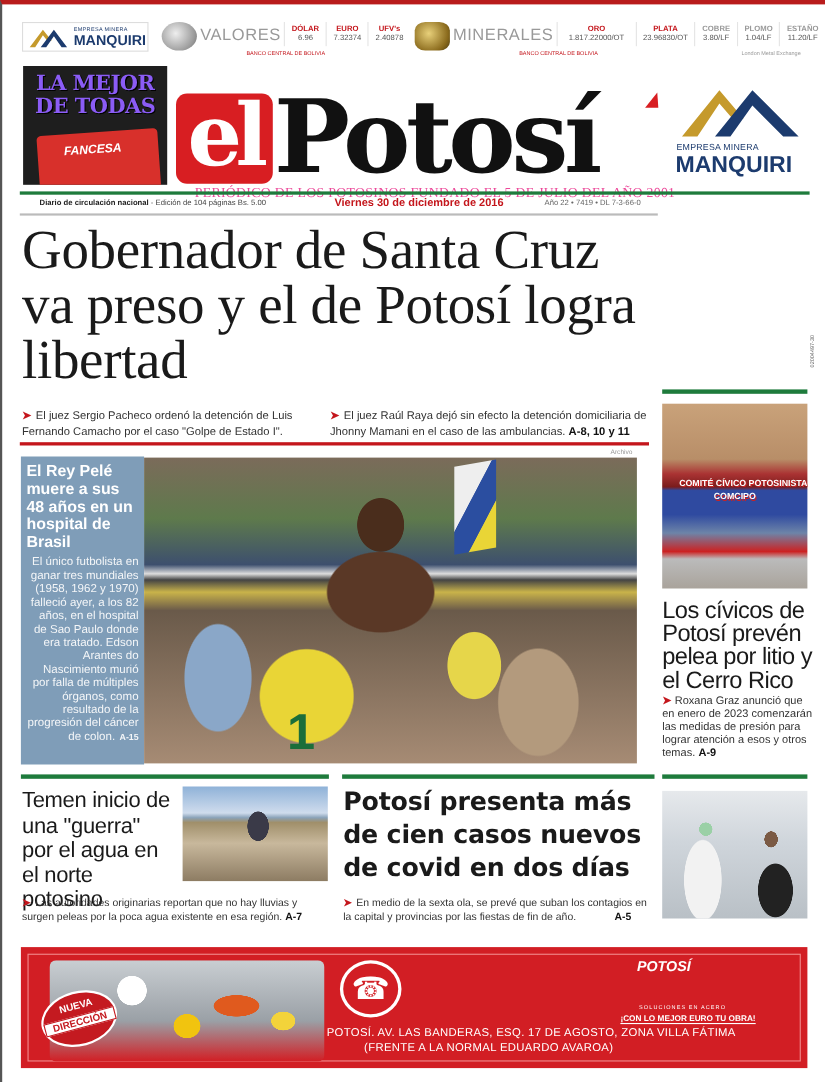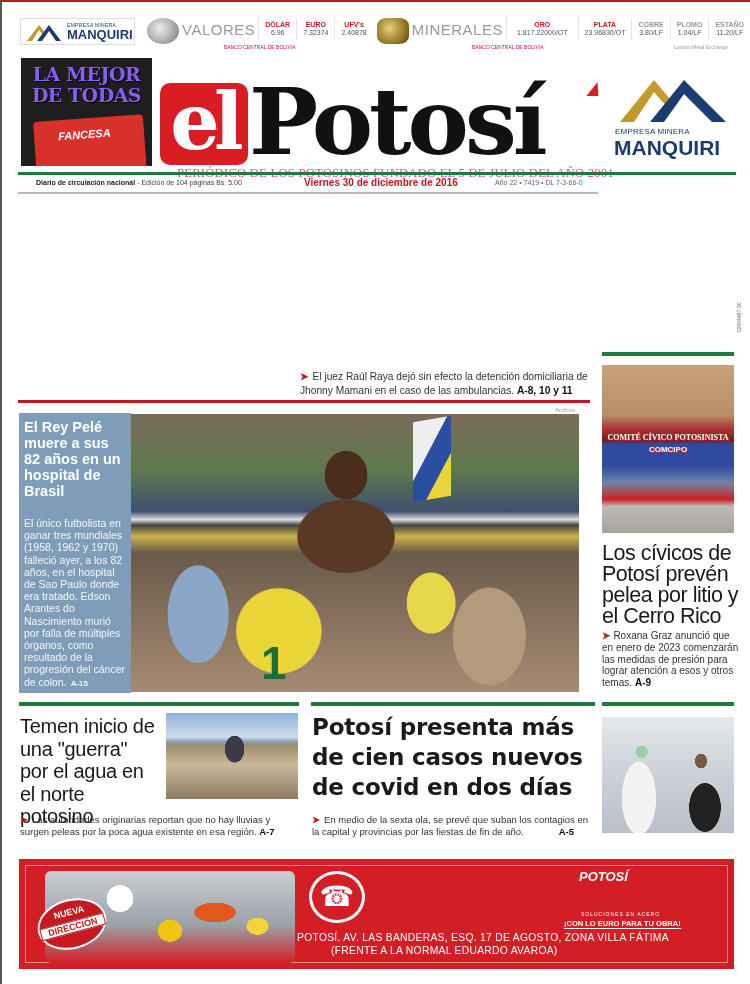--- a/index.html
+++ b/index.html
@@ -1,18 +1,18 @@
 <!DOCTYPE html>
 <html><head>
 <meta charset="utf-8">
 <style>
   * { box-sizing: border-box; margin: 0; padding: 0; }
   html, body { width: 750px; height: 984px; background: #fff; overflow: hidden; }
   body { font-family: "Liberation Sans", sans-serif; color: #222; position: relative; }
-  .page { position: absolute; left: 0; top: 0; width: 750px; height: 984px; border-left: 2px solid #555; border-top: 2px solid #b91c1c; background: #fff; }
+  .page { position: absolute; left: 0; top: 0; width: 750px; height: 984px; border-left: 2px solid #555; border-top: 4px solid #b91c1c; background: #fff; }
   .abs { position: absolute; }
 
   
   .logo-small { left: 18px; top: 16px; width: 115px; height: 27px; border: 1px solid #ddd; background: #fff; display: flex; align-items: center; }
   .logo-small .mtn { width: 38px; height: 22px; position: relative; margin-left: 4px; }
   .logo-small .txt { display: flex; flex-direction: column; line-height: 1; margin-left: 4px; }
   .logo-small .t1 { font-size: 5px; color: #1c3b6e; letter-spacing: .3px; }
   .logo-small .t2 { font-size: 13px; font-weight: bold; color: #1c3b6e; }
 
   .ticker { left: 145px; top: 16px; height: 30px; display: flex; }
@@ -53,21 +53,21 @@
   .headline { left: 18px; top: 198px; width: 570px; font-family: "Liberation Serif", serif; font-size: 50px; line-height: 50px; color: #1a1a1a; letter-spacing: -.3px; }
   .sub { font-size: 10.2px; line-height: 14px; color: #333; position: absolute; }
   .sub .arr { color: #c4161c; font-weight: bold; margin-right: 4px; }
   .sub b { color: #111; }
   .rule-red { left: 16px; top: 398px; width: 572px; height: 3px; background: #c4161c; }
   .archivo { left: 553px; top: 405px; font-size: 6px; color: #999; }
 
   
   .pele-box { left: 17px; top: 411px; width: 112px; height: 280px; background: #7f9db8; padding: 6px 5px; color: #fff; }
   .pele-box .t { font-weight: bold; font-size: 14.5px; line-height: 16px; }
-  .pele-box .b { font-size: 10.5px; line-height: 12.2px; margin-top: 18px; color: #f4f6f8; }
+  .pele-box .b { font-size: 10.5px; line-height: 12.2px; margin-top: 4px; color: #f4f6f8; text-align: right; }
   .pele-box .b b { font-size: 8px; margin-left: 4px; }
   .photo-pele { left: 129px; top: 412px; width: 448px; height: 278px; overflow: hidden;
     background:
       radial-gradient(ellipse 35px 40px at 48% 22%, #4a2d1c 60%, transparent 62%),
       radial-gradient(ellipse 80px 60px at 48% 44%, #5a3826 60%, transparent 62%),
       radial-gradient(ellipse 70px 70px at 33% 78%, #e9d536 60%, transparent 62%),
       radial-gradient(ellipse 40px 50px at 67% 68%, #e6d64a 60%, transparent 62%),
       radial-gradient(ellipse 60px 80px at 80% 80%, #b39a7d 60%, transparent 62%),
       radial-gradient(ellipse 50px 80px at 15% 72%, #8aa7c8 60%, transparent 62%),
       linear-gradient(180deg, #7b6b5a 0%, #5e7a4c 20%, #3d4f6e 35%, #ddd 38%, #444 40%, #c9b34a 44%, #6a5a4a 50%, #a68b74 100%); }
@@ -80,21 +80,21 @@
   .potosina .crest { position: absolute; left: 57px; top: 24px; width: 16px; height: 14px; background: #c53b2a; border: 2px solid #d8b55b; border-radius: 3px; }
   .potosina .brand { position: absolute; left: 0; right: 0; top: 44px; text-align: center; font-family: "DejaVu Serif", serif; color: #fff; font-size: 19px; letter-spacing: .5px; }
   .potosina .sub2 { position: absolute; left: 0; right: 0; top: 68px; text-align: center; font-size: 5px; color: #d8b55b; letter-spacing: .5px; }
   .potosina .mt { position: absolute; left: 28px; top: 80px; width: 0; height: 0; border-left: 38px solid transparent; border-right: 38px solid transparent; border-bottom: 28px solid #eef2f5; }
   .potosina .gray { position: absolute; left: 0; right: 0; top: 108px; height: 30px; background: #888; }
   .code { left: 730px; top: 290px; font-size: 5px; color: #666; transform: rotate(-90deg); transform-origin: left top; white-space: nowrap; }
 
   .green-bar { position: absolute; height: 4px; background: #1e7b3c; }
   .photo-civic { left: 600px; top: 363px; width: 132px; height: 168px; overflow: hidden;
     background: linear-gradient(180deg, #c9a27a 0%, #b88e68 30%, #a33 38%, #7a1c1c 45%, #2f4aa0 47%, #2f4aa0 60%, #6d84a8 70%, #c22 80%, #bbb 84%, #a9a39b 100%); }
-  .photo-civic .ban { position: absolute; left: 0; top: 68px; width: 132px; font-size: 8px; font-weight: bold; color: #fff; text-shadow: 1px 1px 0 #c22; text-align: center; font-family: Liberation Serif, serif; }
+  .photo-civic .ban { position: absolute; left: 0; top: 68px; width: 132px; font-size: 8px; font-weight: bold; color: #fff; text-shadow: 1px 1px 0 #c22; text-align: right; }
   .photo-civic .ban2 { position: absolute; left: 0; top: 80px; width: 132px; font-size: 8px; font-weight: bold; color: #fff; text-shadow: 1px 1px 0 #c22; text-align: center; }
   .civic-h { left: 600px; top: 541px; width: 140px; font-size: 21.5px; line-height: 21px; color: #1a1a1a; letter-spacing: -.5px; }
   .civic-b { left: 600px; top: 628px; width: 138px; font-size: 10px; line-height: 11.8px; color: #333; }
   .civic-b .arr { color: #c4161c; font-weight: bold; margin-right: 3px; }
   .civic-b b { color: #111; margin-left: 3px; }
 
   
   .water-h { left: 18px; top: 713px; width: 140px; font-size: 20px; line-height: 22.5px; color: #1a1a1a; letter-spacing: -.3px; }
   .photo-water { left: 164px; top: 711px; width: 132px; height: 86px; overflow: hidden;
     background:
@@ -222,28 +222,32 @@
   </div>
 
   <div class="abs rule-green"></div>
   <div class="abs infobar">
     <span class="a"><b>Diario de circulación nacional</b><span> - Edición de 104 páginas Bs. 5.00</span></span>
     <span class="d">Viernes 30 de diciembre de 2016</span>
     <span class="c">Año 22 • 7419 • DL 7-3-66-0</span>
   </div>
   <div class="abs rule-gray"></div>
 
+  <div class="abs headline">Gobernador de Santa Cruz va preso y el de Potosí logra libertad</div>
+  <div class="sub" style="left:18px; top:368px; width:270px;">
+    <span class="arr">➤</span><span>El juez Sergio Pacheco ordenó la detención de Luis Fernando Camacho por el caso "Golpe de Estado I".</span>
+  </div>
   <div class="sub" style="left:298px; top:368px; width:292px;">
     <span class="arr">➤</span><span>El juez Raúl Raya dejó sin efecto la detención domiciliaria de Jhonny Mamani en el caso de las ambulancias.</span> <b>A-8, 10 y 11</b>
   </div>
   <div class="abs rule-red"></div>
   <div class="abs archivo">Archivo</div>
 
   <div class="abs pele-box">
-    <div class="t">El Rey Pelé muere a sus 82 años en un hospital de Brasil</div>
+    <div class="t">El Rey Pelé muere a sus 48 años en un hospital de Brasil</div>
     <div class="b"><span>El único futbolista en ganar tres mundiales (1958, 1962 y 1970) falleció ayer, a los 82 años, en el hospital de Sao Paulo donde era tratado. Edson Arantes do Nascimiento murió por falla de múltiples órganos, como resultado de la progresión del cáncer de colon.</span><b>A-15</b></div>
   </div>
   <div class="abs photo-pele">
     <div class="flag"></div>
     <div class="num1">1</div>
   </div>
 
   <div class="abs code" style="left:734px; top:330px;">02004497-30</div>
 
   <div class="green-bar" style="left:600px; top:350px; width:132px;"></div>
@@ -275,17 +279,17 @@
   <div class="abs ad-bottom">
     <div class="inner"></div>
     <div class="prods"></div>
     <div class="nueva">
       <span>NUEVA</span>
       <span class="dir">DIRECCIÓN</span>
     </div>
     <div class="bubble">☎</div>
     <div class="pot">POTOSÍ</div>
     <div class="sol">SOLUCIONES EN ACERO</div>
-    <div class="slog">¡CON LO EURO PARA TU OBRA!</div>
+    <div class="slog">¡CON LO MEJOR EURO TU OBRA!</div>
     <div class="addr1">POTOSÍ. AV. LAS BANDERAS, ESQ. 17 DE AGOSTO, ZONA VILLA FÁTIMA</div>
     <div class="addr2">(FRENTE A LA NORMAL EDUARDO AVAROA)</div>
   </div>
 </div>
 
 </body></html>

